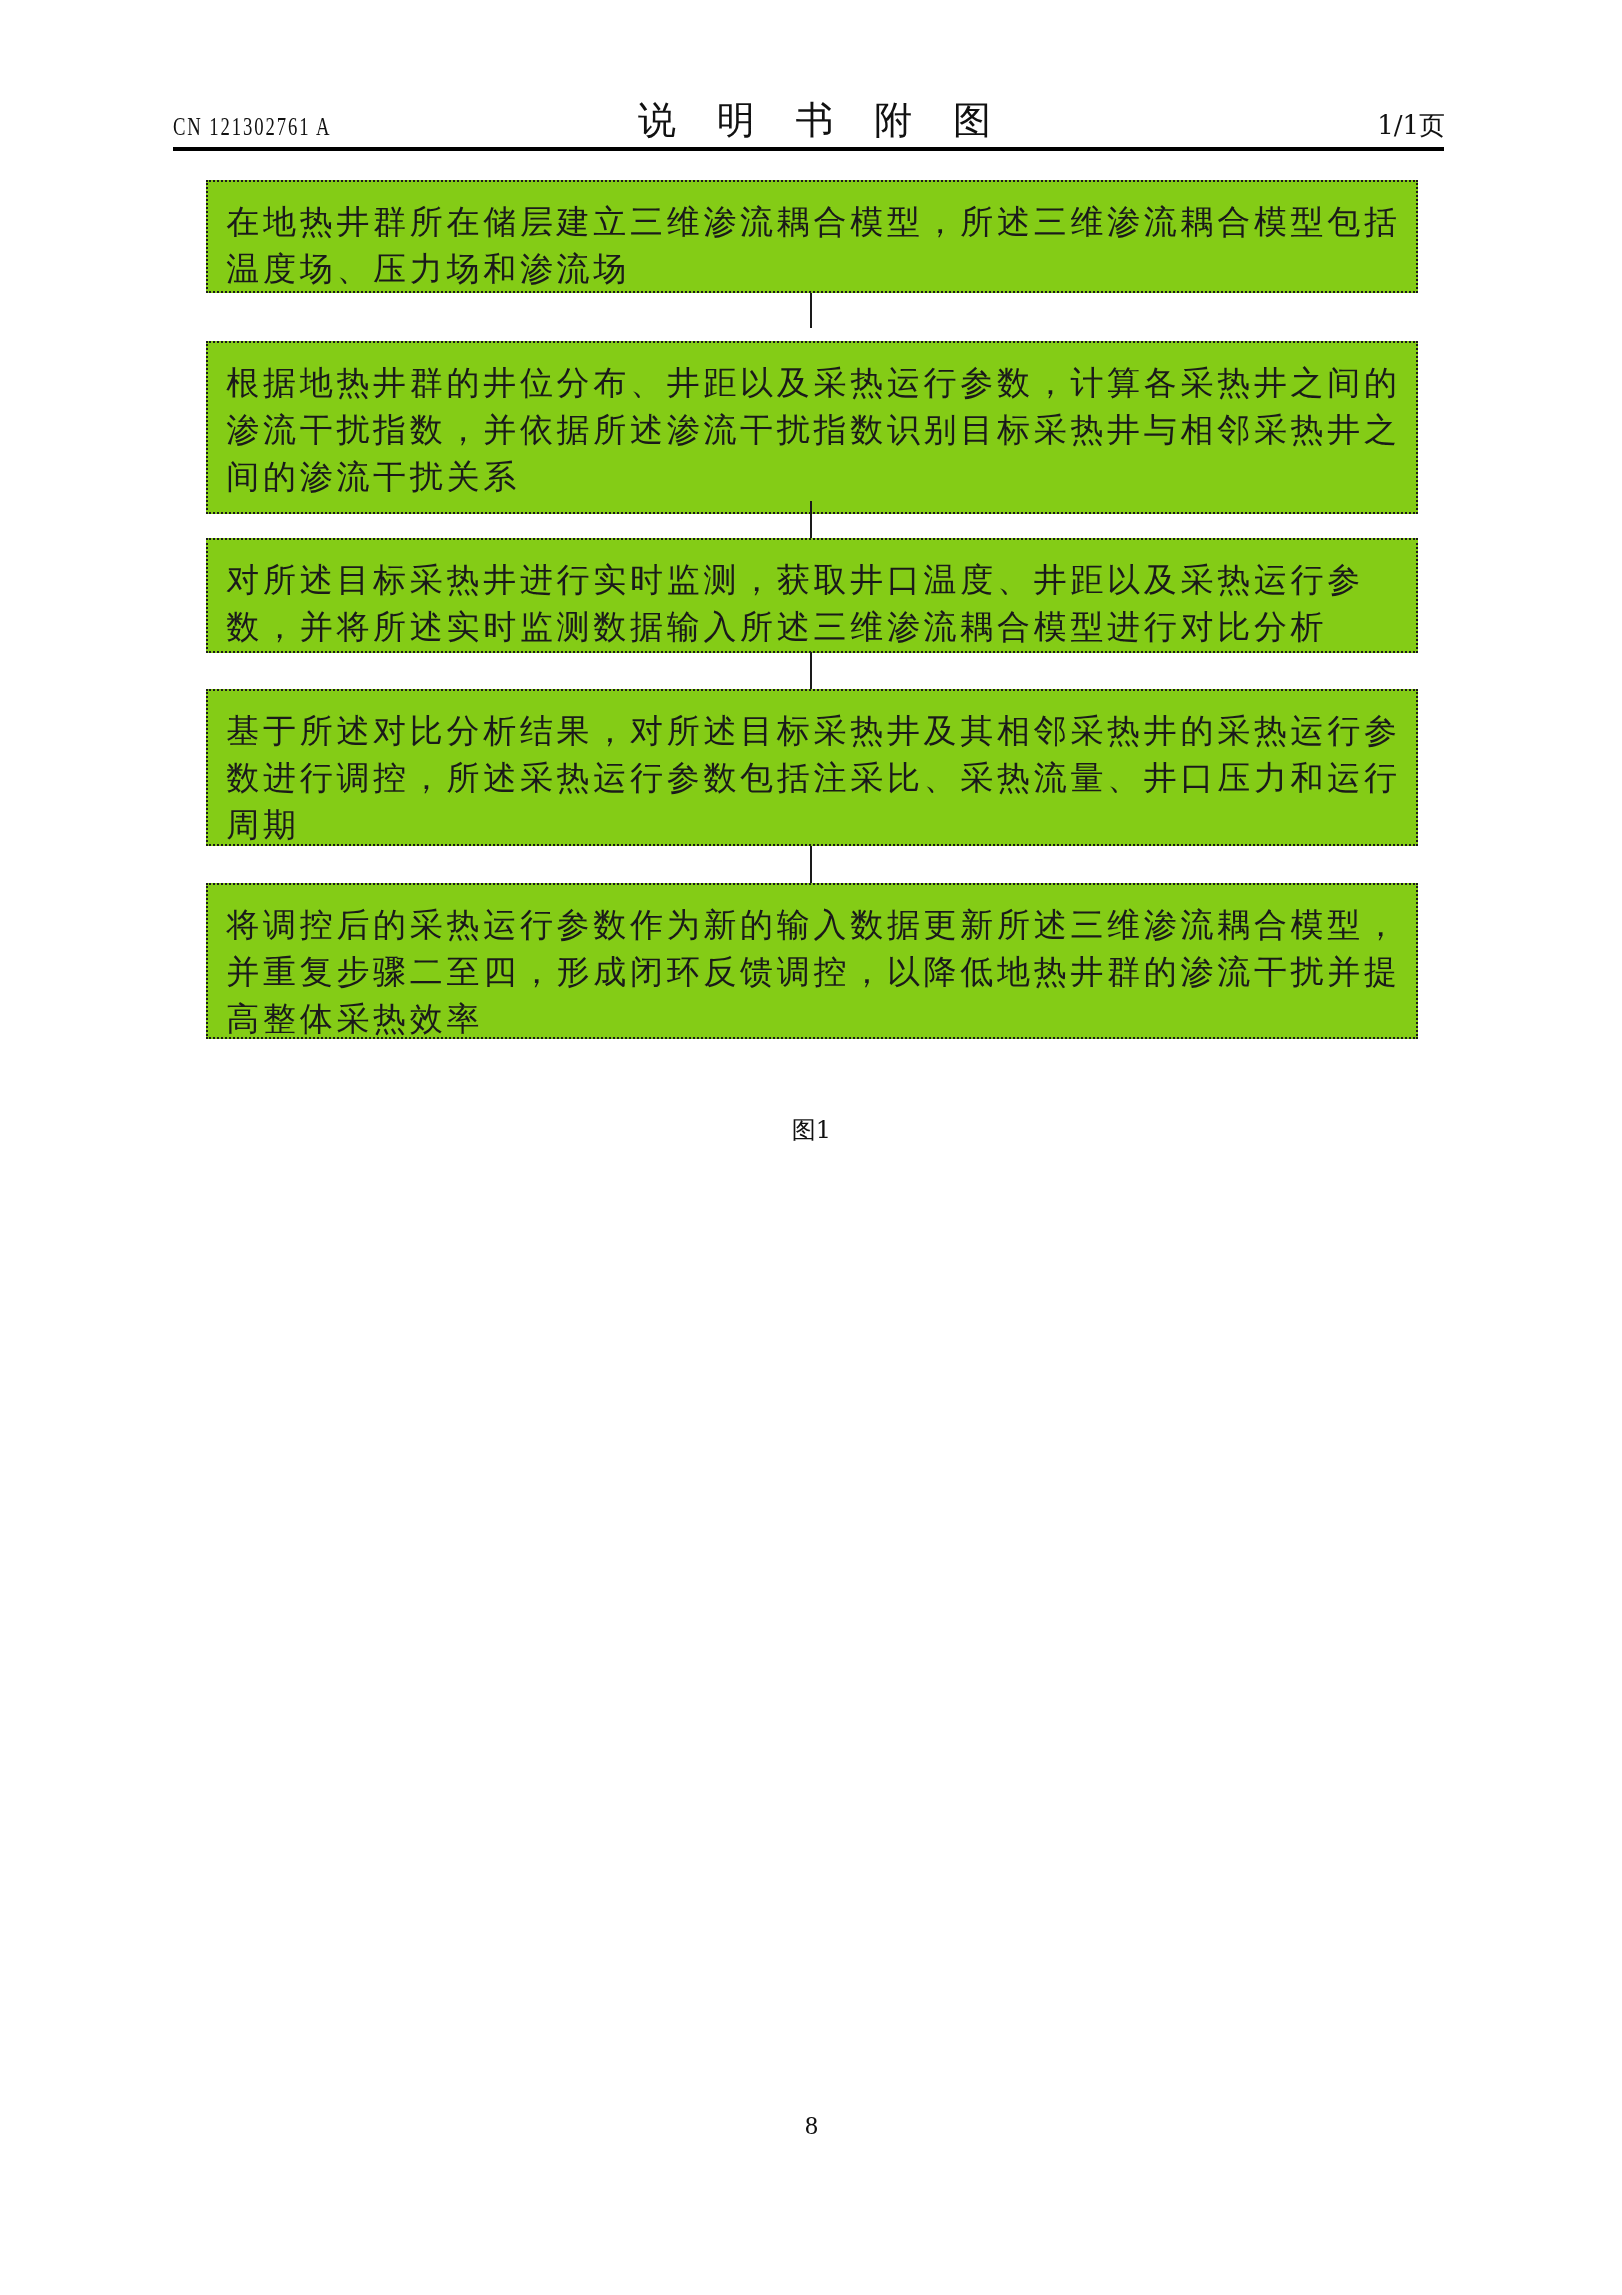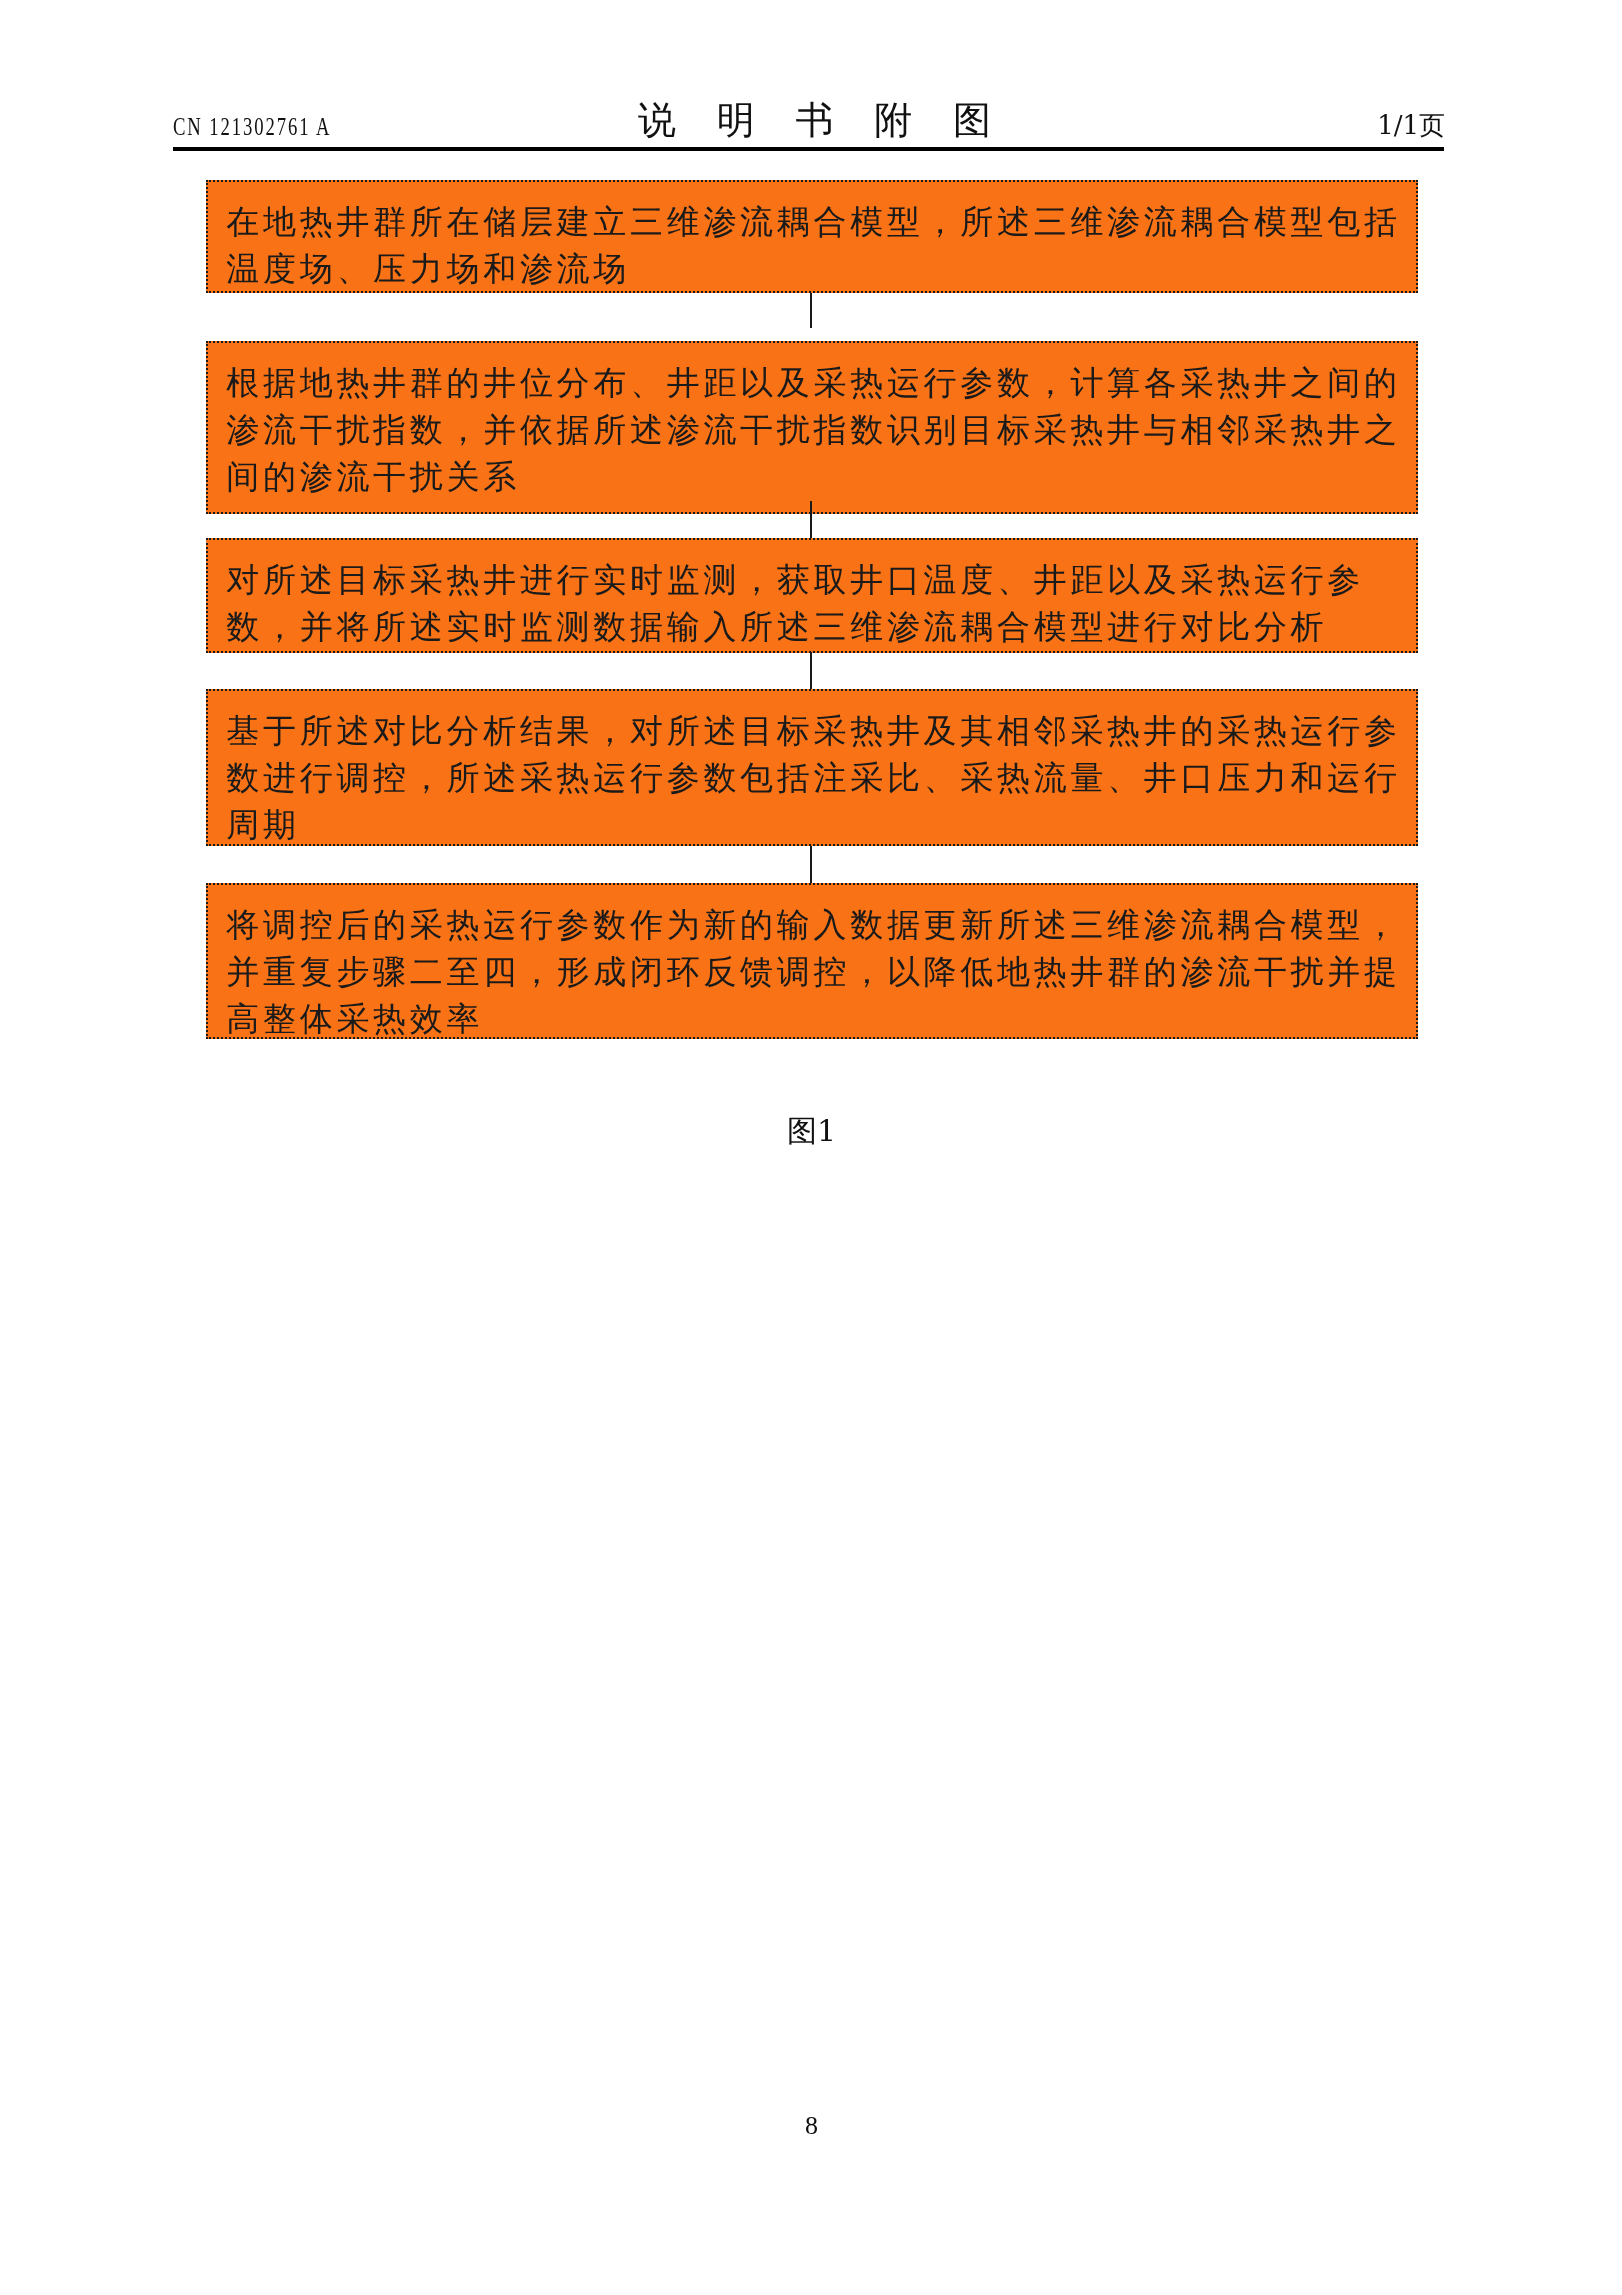--- a/index.html
+++ b/index.html
@@ -1,24 +1,24 @@
 <!DOCTYPE html>
 <html style="font-size:10.5px"><head>
 <meta charset="utf-8">
 <style>
   html, body { margin: 0; padding: 0; background: #ffffff; }
   body { width: 1623px; height: 2295px; position: relative; overflow: hidden; color: #111; }
   .hdr-left { position: absolute; left: 173px; top: 111px; font-family: "Liberation Serif", "DejaVu Serif", serif; font-size: 26px; line-height: 31px; transform: scaleX(0.72); transform-origin: left center; letter-spacing: 2.6px; white-space: nowrap; }
   .hdr-title { position: absolute; left: 638px; top: 97px; width: 353px; font-family: "DejaVu Sans", sans-serif; font-size: 38px; line-height: 47px; white-space: nowrap; letter-spacing: 0; display: flex; justify-content: space-between; }
   .hdr-right { position: absolute; right: 178px; top: 110px; font-family: "DejaVu Serif", "Liberation Serif", serif; font-size: 26px; line-height: 31px; white-space: nowrap; margin-left: 36px; }
   .rule { position: absolute; left: 173px; width: 1271px; top: 147px; height: 3.9px; background: #000; }
-  .box { position: absolute; left: 206px; width: 1208px; border: 2px dotted #1a1a1a; box-sizing: content-box; background: #f97316; }
+  .box { position: absolute; left: 206px; width: 1208px; border: 2px dotted #1a1a1a; box-sizing: content-box; background: #84cc16; }
   .box .txt { position: absolute; left: 18.3px; right: 13px; top: 15.7px; font-family: "DejaVu Sans", sans-serif; font-size: 33px; line-height: 47px; letter-spacing: 3.7px; color: #1a1a1a; word-break: break-all; white-space: normal; }
   .connector { position: absolute; left: 810px; width: 2px; background: #1a1a1a; }
-  .caption { position: absolute; left: 746px; width: 131px; top: 1112px; text-align: center; font-family: "DejaVu Serif", "Liberation Serif", serif; font-size: 30px; line-height: 37px; }
+  .caption { position: absolute; left: 746px; width: 131px; top: 1112px; text-align: center; font-family: "DejaVu Serif", "Liberation Serif", serif; font-size: 24px; line-height: 37px; }
   .pagenum { position: absolute; left: 779px; width: 65px; top: 2110px; text-align: center; font-family: "Liberation Serif", "DejaVu Serif", serif; font-size: 26px; line-height: 31px; }
 </style>
 </head>
 <body>
 
 <div class="hdr-left">CN 121302761 A</div>
 <div class="hdr-title">
   <span>说</span>
   <span>明</span>
   <span>书</span>

